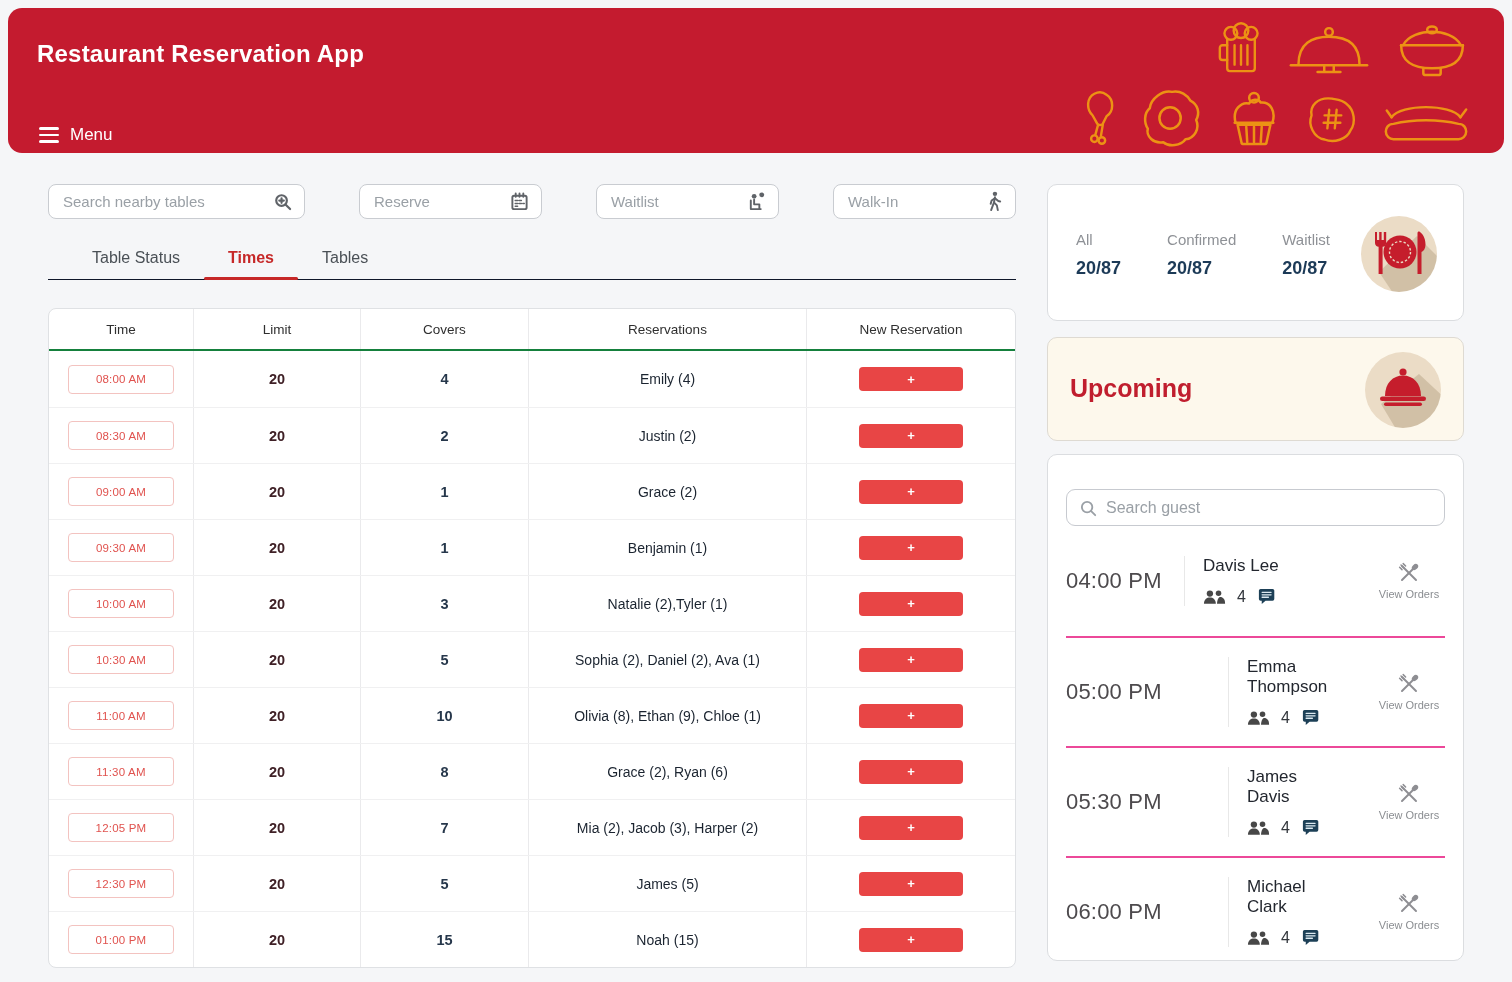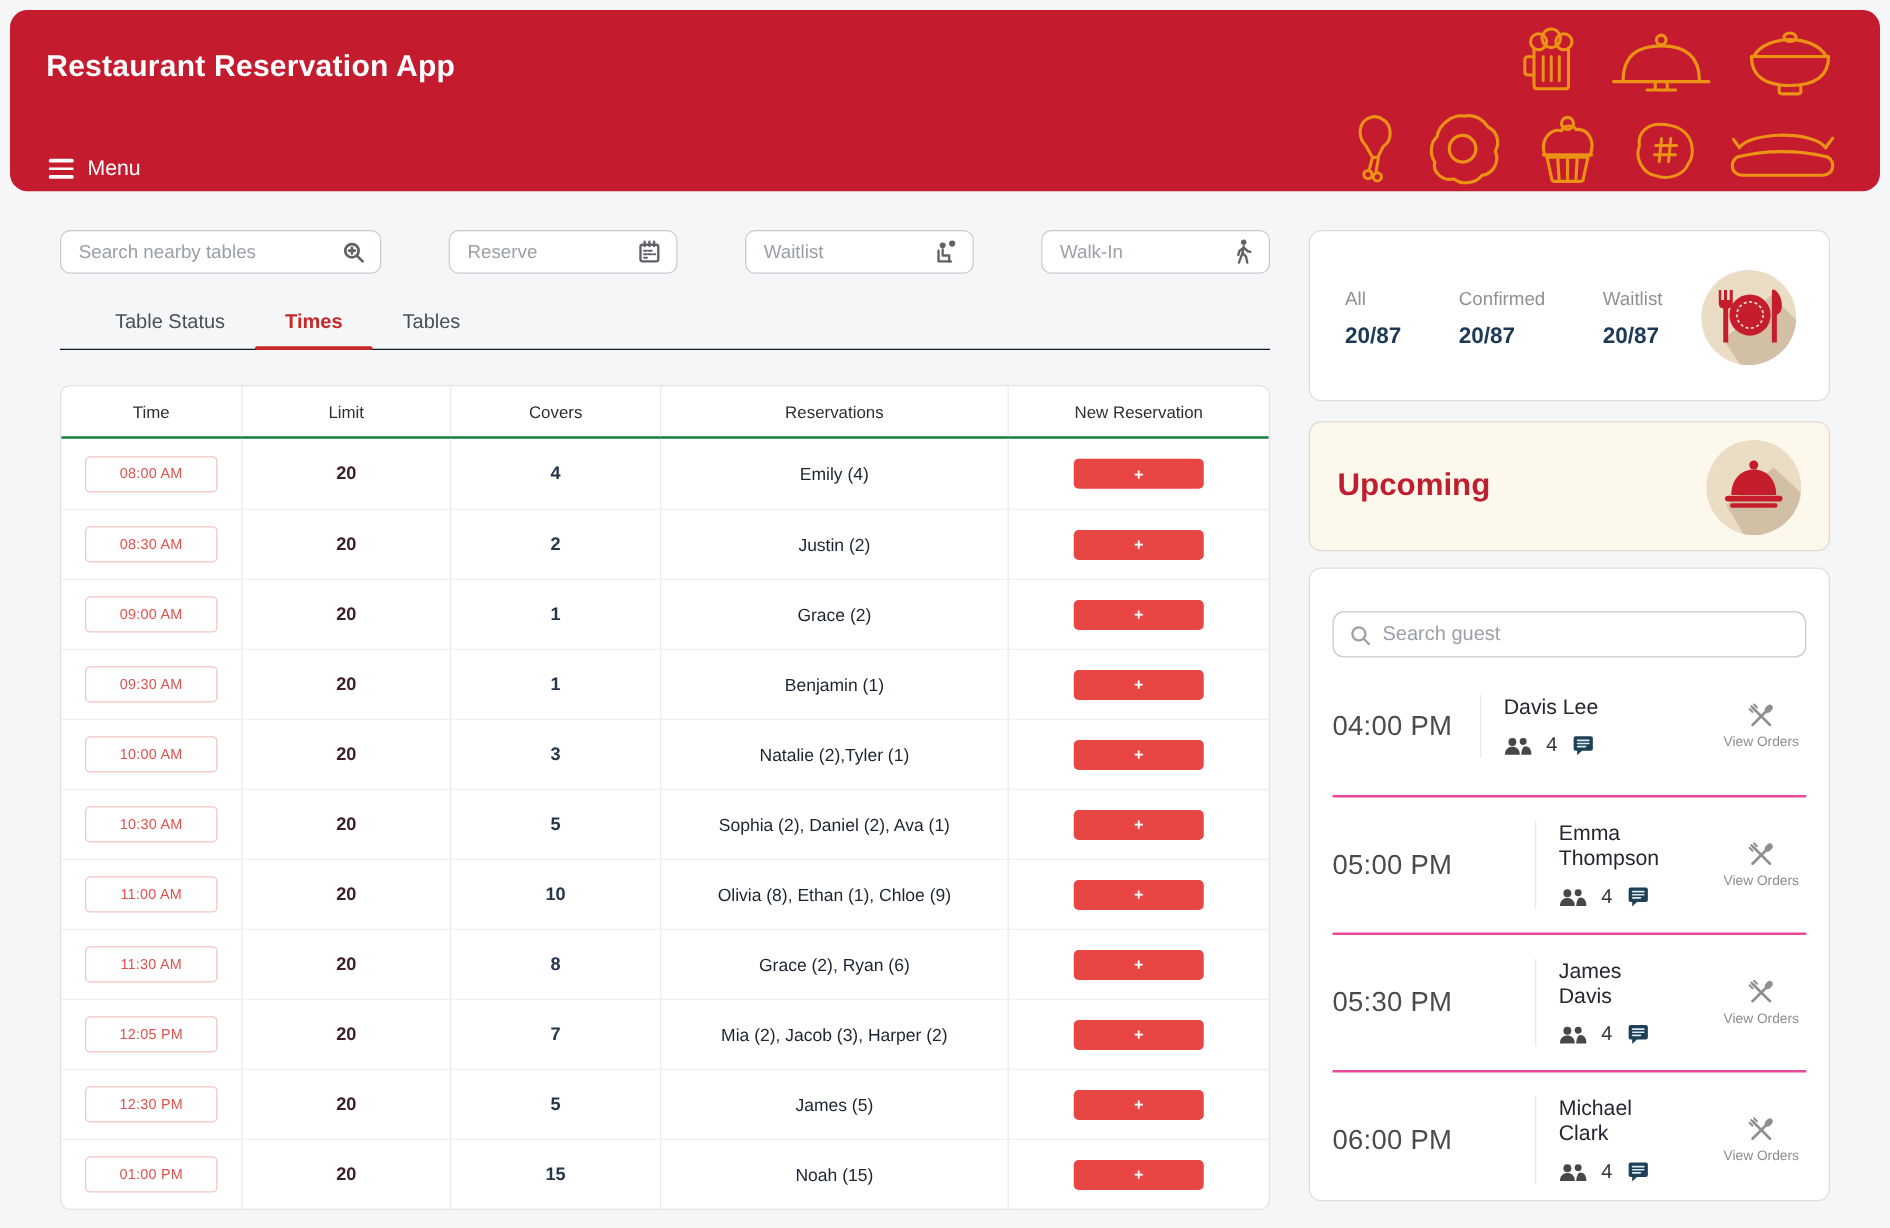--- a/index.html
+++ b/index.html
@@ -346,21 +346,21 @@
         <div>
             <span class="time-chip">11:00 AM</span>
           </div>
         <div>
             <span class="limit-val">20</span>
           </div>
         <div>
             <span class="covers-val">10</span>
           </div>
         <div>
-            <span class="resv-val">Olivia (8), Ethan (1), Chloe (9)</span>
+            <span class="resv-val">Olivia (8), Ethan (9), Chloe (1)</span>
           </div>
         <div>
             <button class="add-btn">+</button>
           </div>
       </div>
       <div class="trow tr">
         <div>
             <span class="time-chip">11:30 AM</span>
           </div>
         <div>

